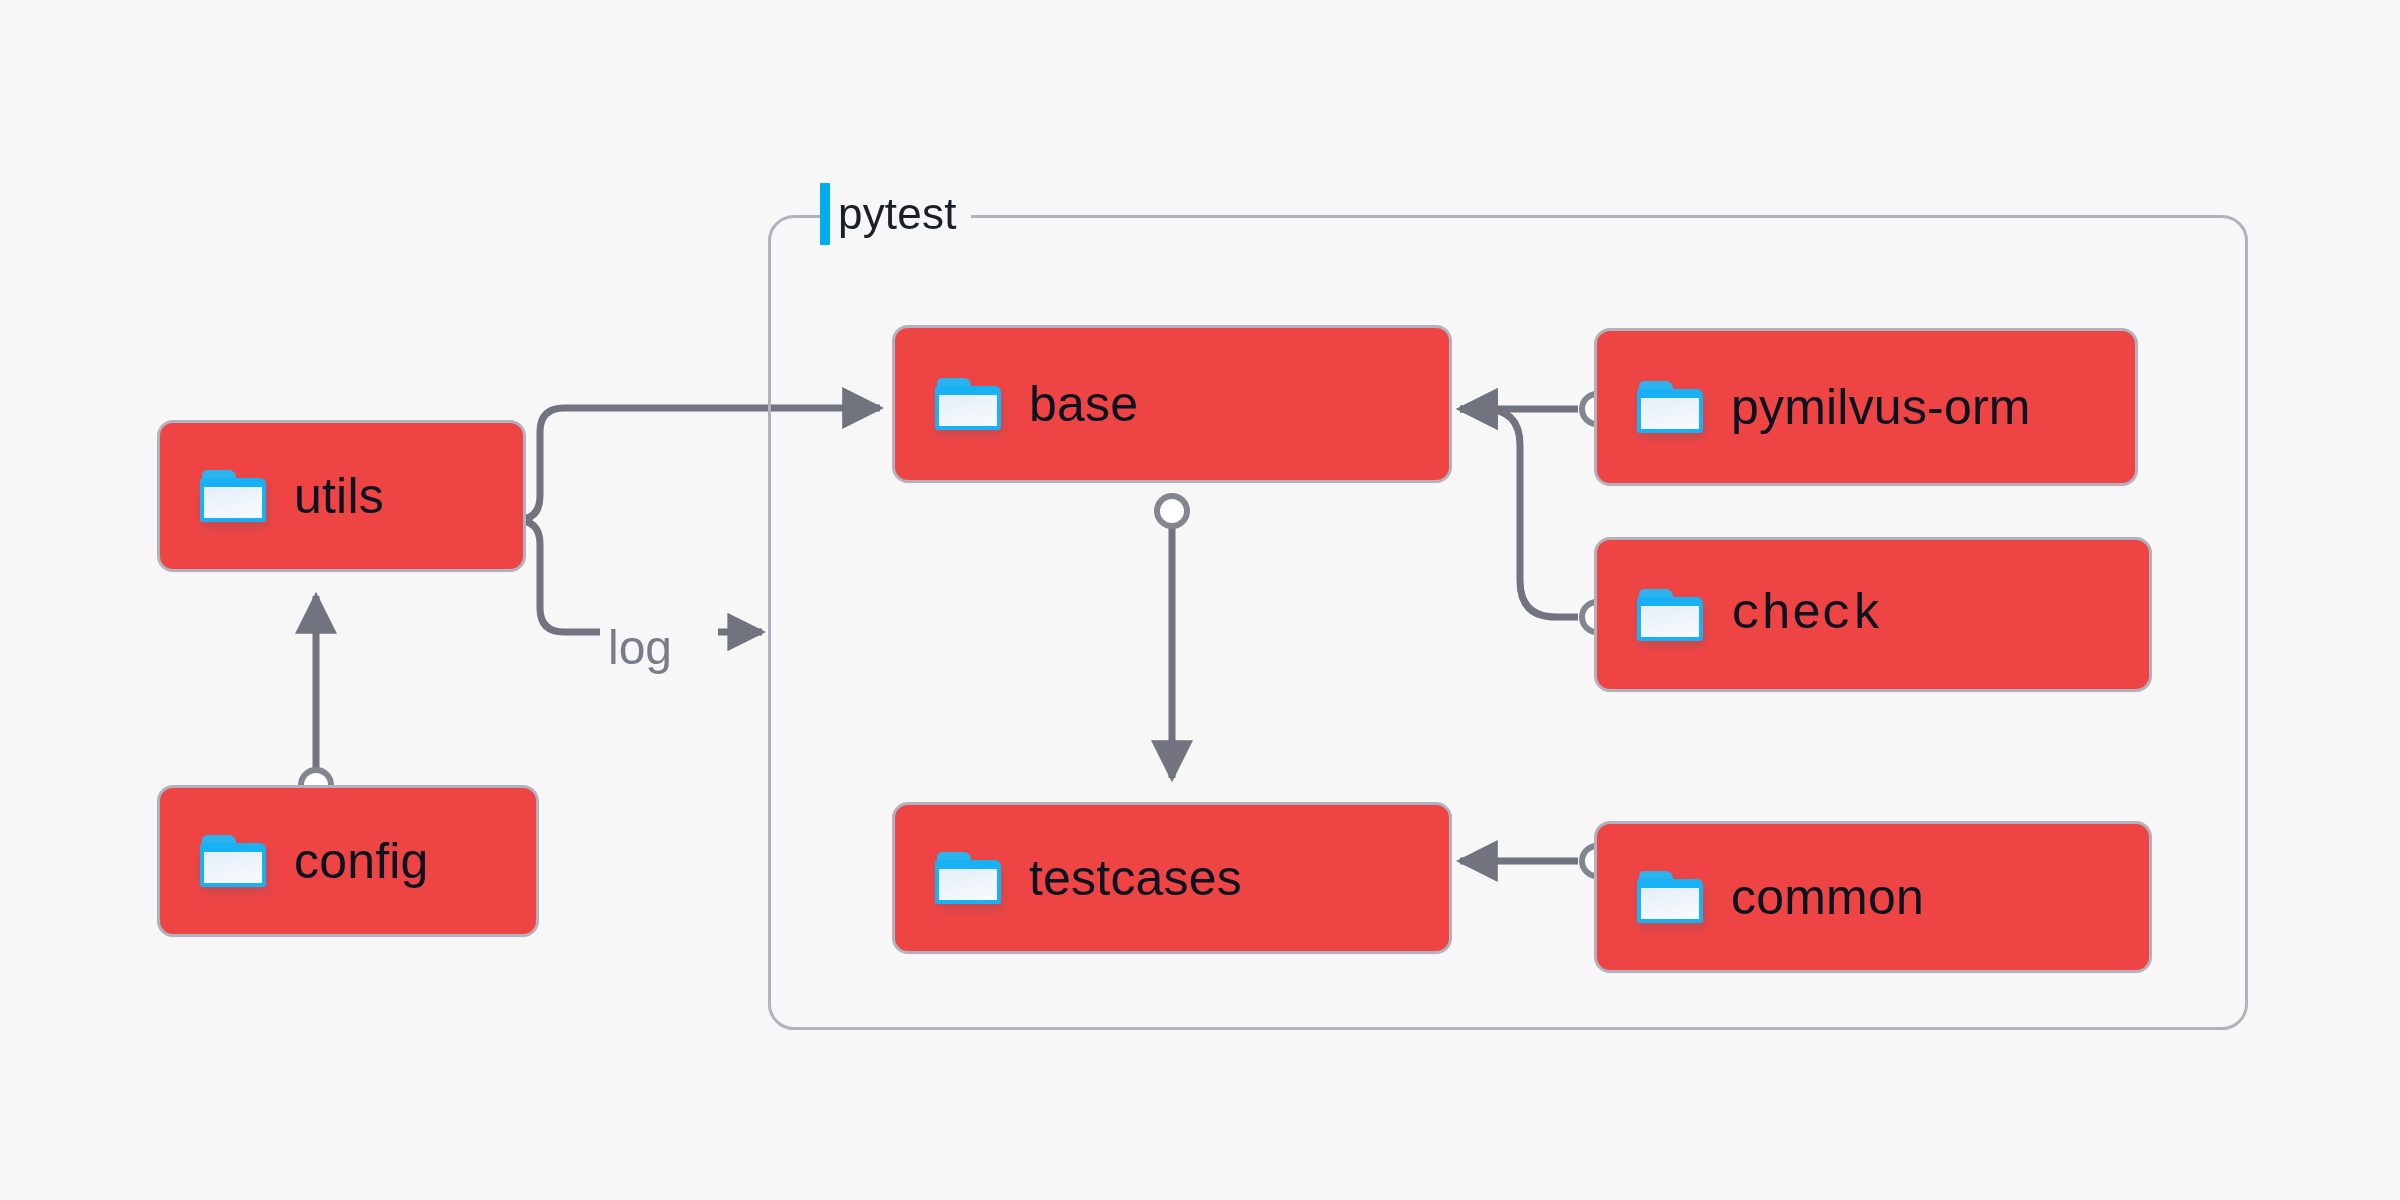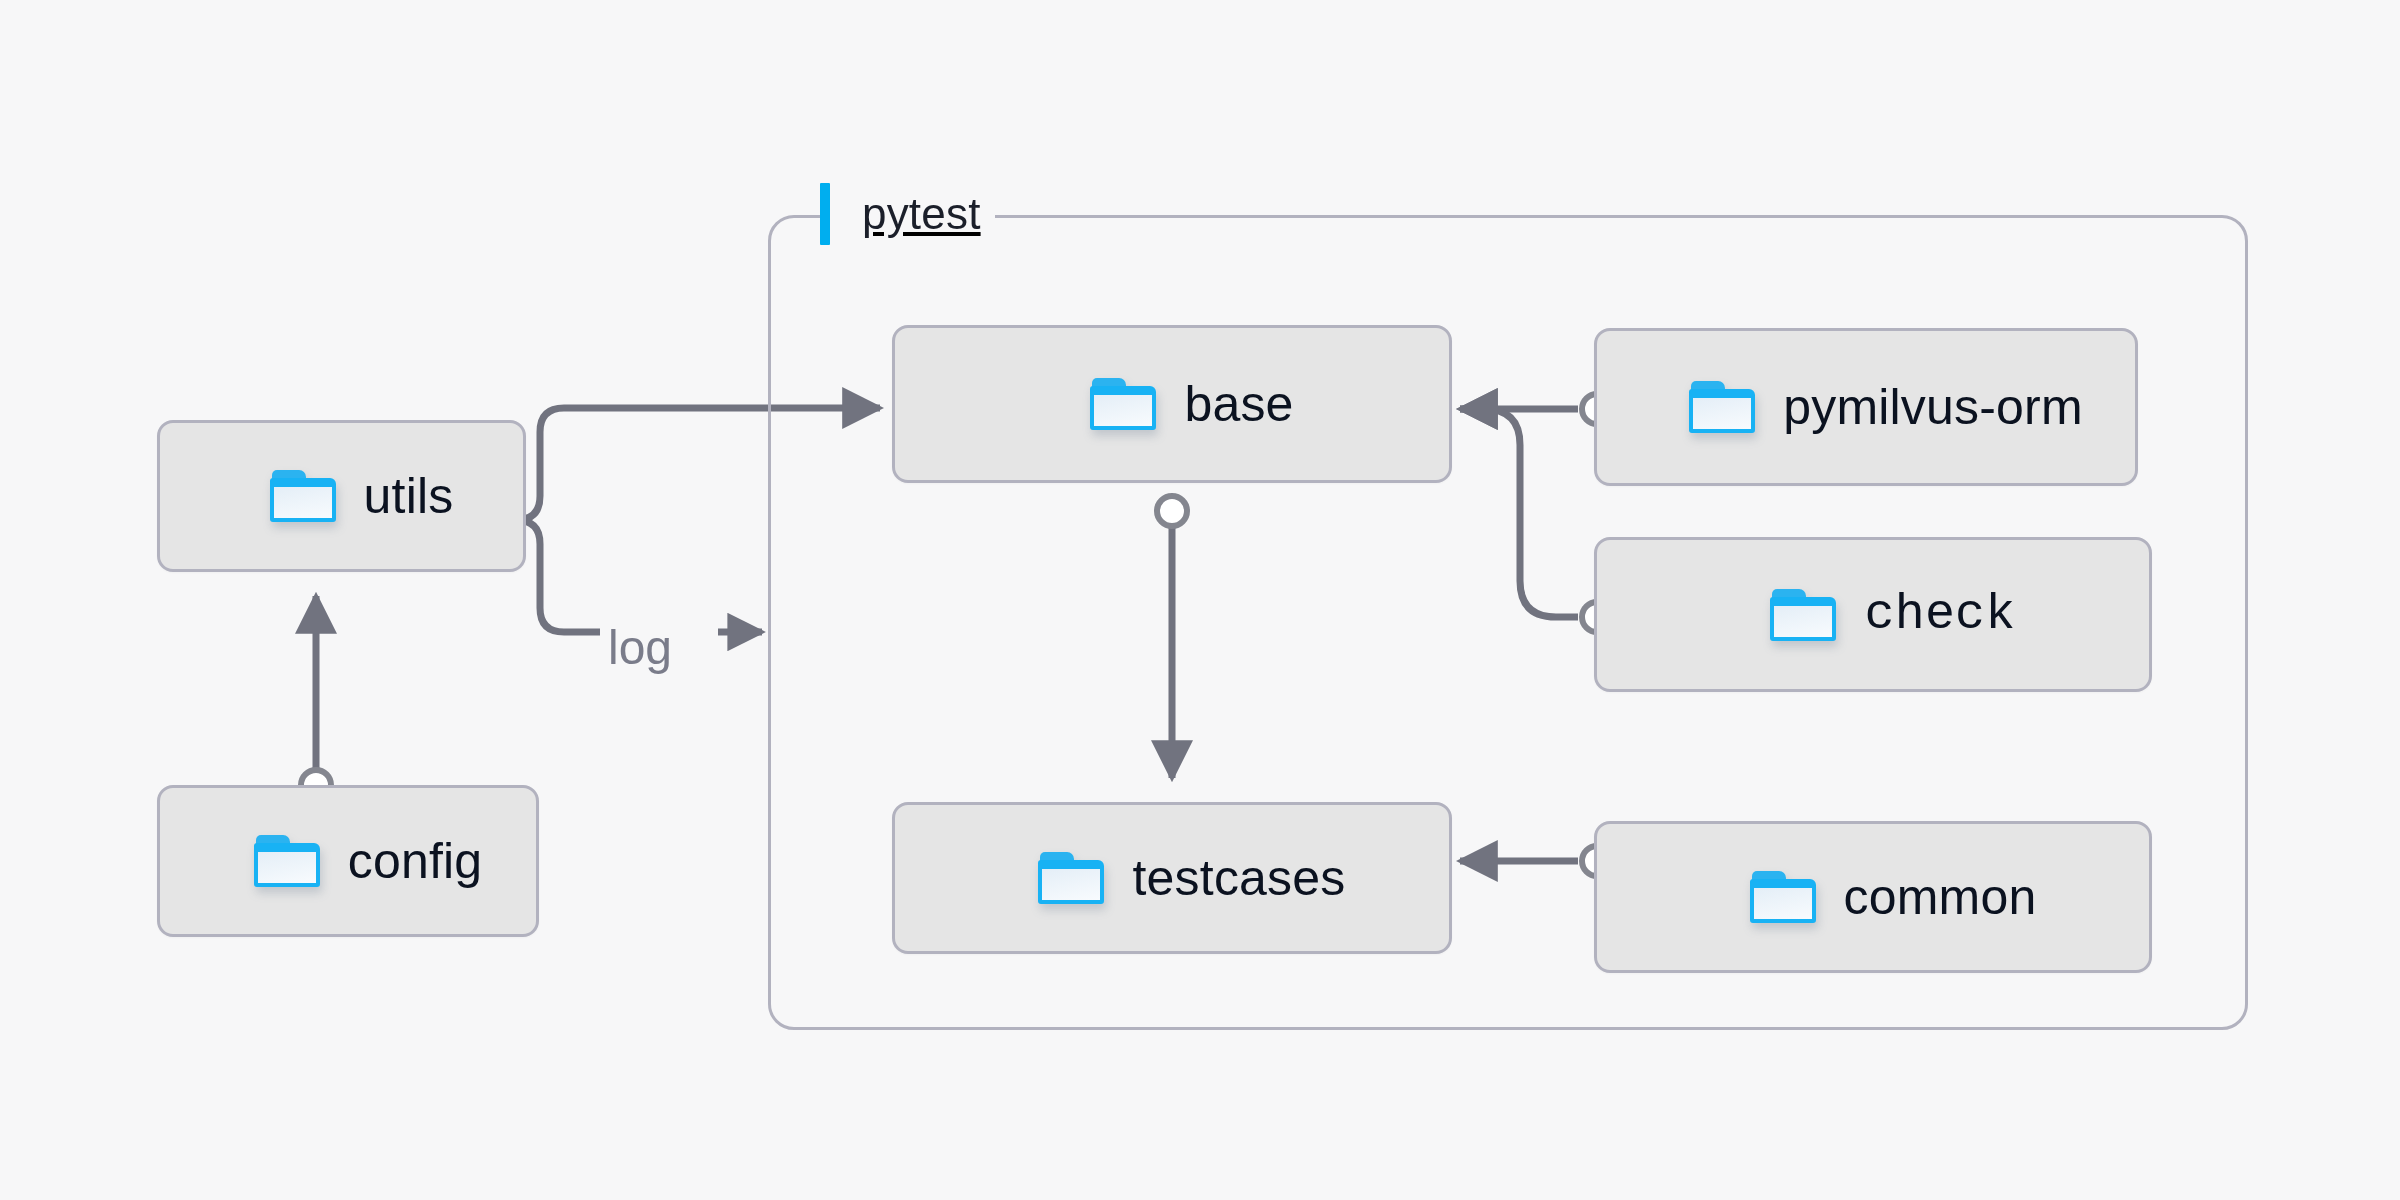--- a/index.html
+++ b/index.html
@@ -33,51 +33,49 @@
     position: absolute;
     box-sizing: border-box;
     border: 3px solid #b2b2bf;
     border-radius: 26px;
     background: transparent;
   }
   .group-label {
     position: absolute;
     display: flex;
     align-items: center;
-    gap: 32px;
+    gap: 8px;
     background: #f7f7f8;
     padding: 0 14px 0 0;
     height: 62px;
-    text-decoration: underline;
   }
   .group-accent-bar {
     width: 10px;
     height: 62px;
     background: #00aeef;
     border-radius: 1px;
   }
   .group-label-text {
     font-size: 44px;
     color: #1b1f2a;
     letter-spacing: 0.2px;
     white-space: nowrap;
     line-height: 1;
   }
   
   .node {
     position: absolute;
     box-sizing: border-box;
-    background: #e5e5e5;
+    background: #ef4444;
     border: 3px solid #b2b2bf;
     border-radius: 16px;
     display: flex;
     align-items: center;
     padding-left: 40px;
     box-shadow: 0 1px 2px rgba(20,22,40,0.03);
-    justify-content: center;
   }
   .folder-icon {
     flex: 0 0 auto;
     width: 66px;
     height: 52px;
     position: relative;
     margin-right: 28px;
     filter: drop-shadow(2px 6px 5px rgba(70,90,120,0.22));
   }
   .folder-icon .tab {

